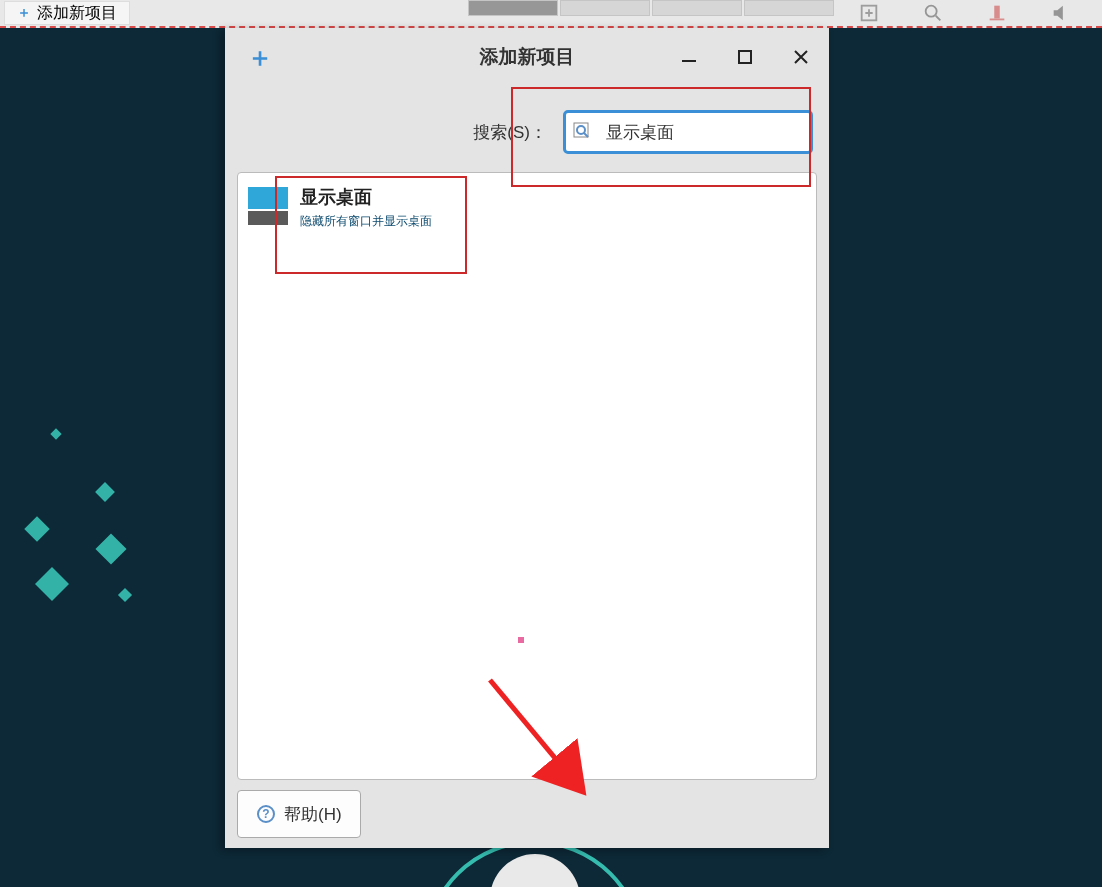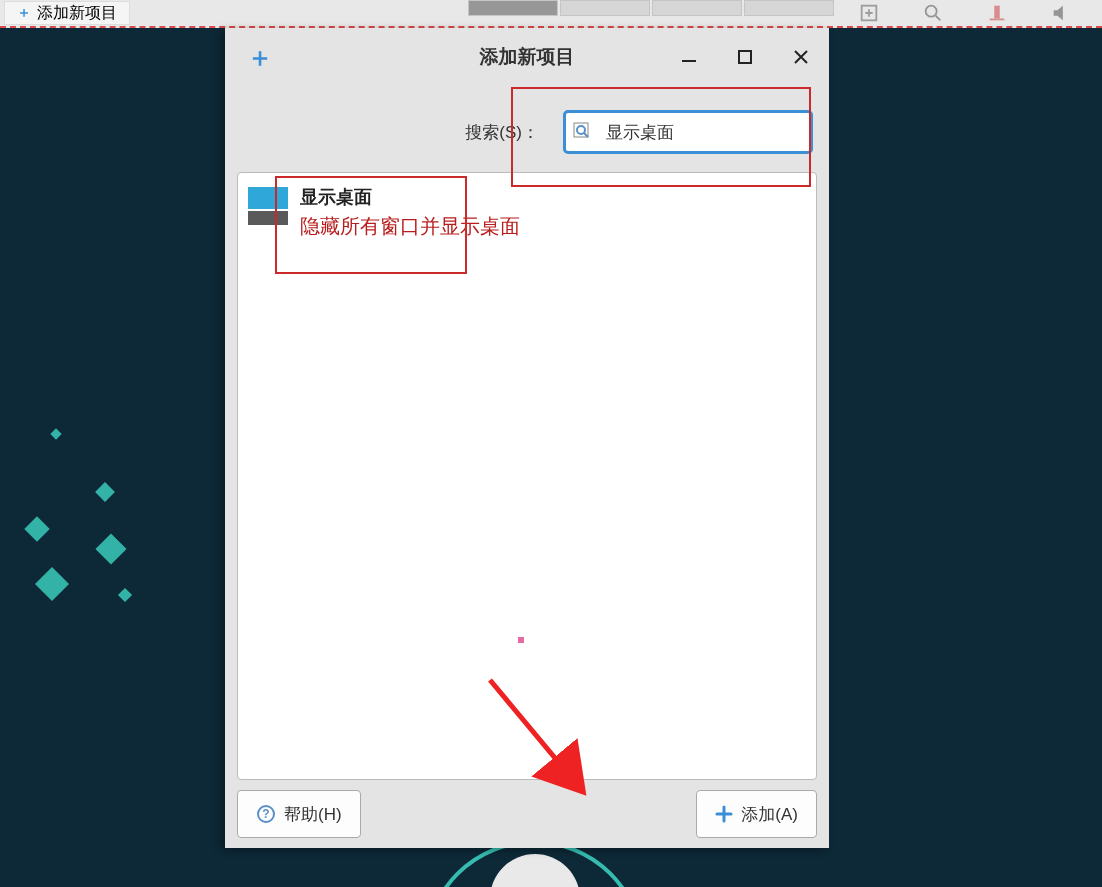--- a/index.html
+++ b/index.html
@@ -121,21 +121,21 @@
       padding: 0 12px 10px 12px;
       display: flex;
       flex-direction: column;
     }
     
     .search-row {
       display: flex;
       align-items: center;
       justify-content: flex-end;
       padding: 24px 4px 18px 4px;
-      gap: 24px;
+      gap: 16px;
     }
     .search-label {
       font-size: 17px;
       color: #333;
     }
     .search-input-wrap {
       position: relative;
       width: 250px;
     }
     .search-input {
@@ -192,22 +192,22 @@
       display: flex;
       flex-direction: column;
       gap: 4px;
     }
     .item-title {
       font-size: 18px;
       font-weight: bold;
       color: #222;
     }
     .item-desc {
-      font-size: 20px;
-      color: #b91c1c;
+      font-size: 12px;
+      color: #0c4a6e;
     }
     
     .button-bar {
       display: flex;
       gap: 8px;
       padding-top: 10px;
       align-items: center;
     }
     .dialog-button {
       height: 48px;
@@ -401,28 +401,20 @@
       <button class="dialog-button">
         <span class="btn-icon">
           <svg width="20" height="20" viewBox="0 0 20 20">
               <circle cx="10" cy="10" r="8" fill="none" stroke="#5a8fc7" stroke-width="2"></circle>
               <text x="10" y="14" font-size="12" text-anchor="middle" fill="#5a8fc7" font-weight="bold">?</text>
             </svg>
         </span>
         <span>帮助(H)</span>
       </button>
       <div class="spacer"></div>
-      <button class="dialog-button">
-        <span class="btn-icon">
-          <svg width="18" height="18" viewBox="0 0 18 18">
-              <path d="M9 2v14M2 9h14" stroke="#3b8fd6" stroke-width="3" stroke-linecap="round"></path>
-            </svg>
-        </span>
-        <span>添加(A)</span>
-      </button>
     </div>
   </div>
 </div>
 
 <div class="annotation-box" style="left:511px;top:87px;width:300px;height:100px;"></div>
 <div class="annotation-box" style="left:275px;top:176px;width:192px;height:98px;"></div>
 
 <svg class="arrow-svg" style="left:480px;top:670px;" width="130" height="140">
   <defs>
     <marker id="arrowhead" markerWidth="10" markerHeight="12" refX="8" refY="6" orient="auto">

